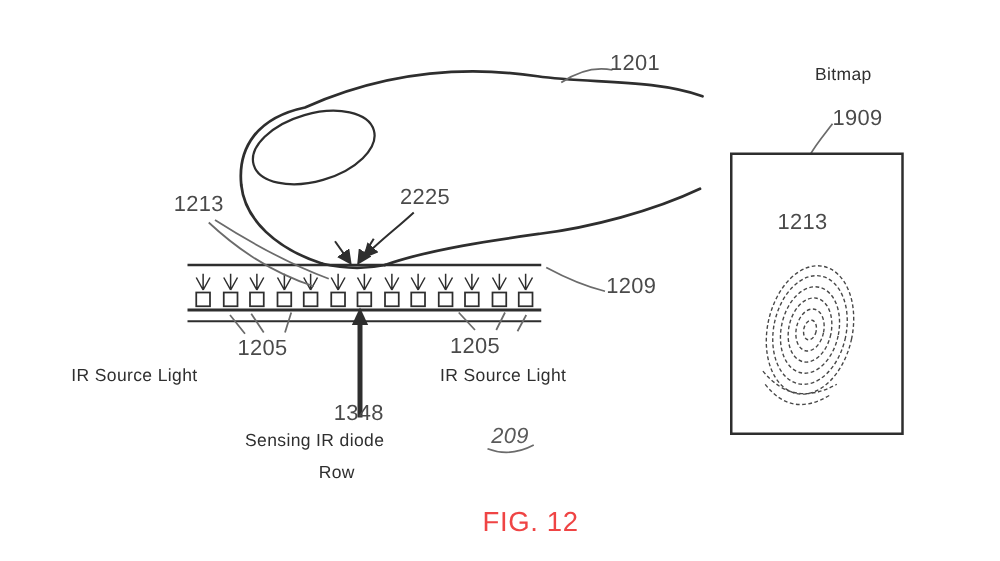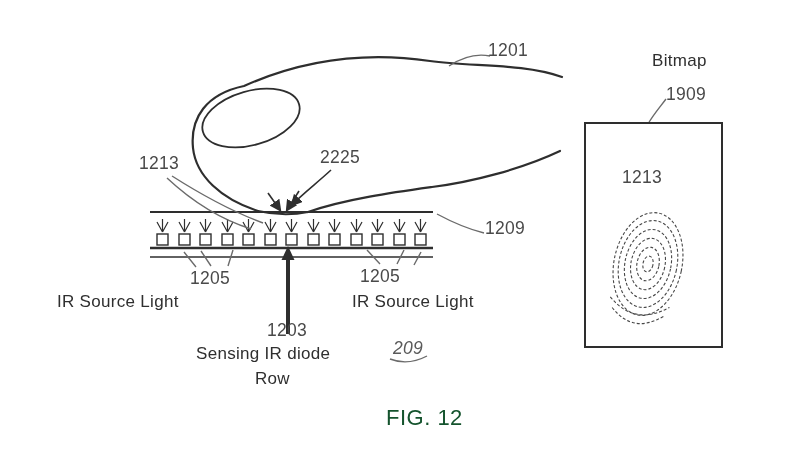--- a/index.html
+++ b/index.html
@@ -13,22 +13,22 @@
   .drawing{position:absolute;left:0;top:0;}
   .lbl{
     position:absolute;
     white-space:nowrap;
     color:#3b3b3b;
     font-size:17.5px;
     line-height:1.1;
     letter-spacing:.3px;
   }
   .lbl.ref{color:#4a4a4a;}
-  .lbl.big{font-size:17px;color:#2f2f2f;}
-  .lbl.caption{font-size:22px;color:#14532d;letter-spacing:.5px;}
+  .lbl.big{font-size:14px;color:#2f2f2f;}
+  .lbl.caption{font-size:22px;color:#ef4444;letter-spacing:.5px;}
   .lbl.device{font-style:italic;color:#5a5a5a;}
 </style>
 </head>
 <body>
 
 <div class="stage">
 
   <svg class="drawing" width="800" height="449" viewBox="0 0 800 449">
     <defs>
       <marker id="ah" viewBox="0 0 10 10" refX="8" refY="5" markerWidth="7.5" markerHeight="7.5" orient="auto-start-reverse">
@@ -121,21 +121,21 @@
     <span class="lbl ref" style="left:485px;top:219px">1209</span>
 
     <span class="lbl ref" style="left:190px;top:269px">1205</span>
 
     <span class="lbl ref" style="left:360px;top:267px">1205</span>
 
     <span class="lbl big" style="left:57px;top:293px">IR Source Light</span>
 
     <span class="lbl big" style="left:352px;top:293px">IR Source Light</span>
 
-    <span class="lbl ref" style="left:267px;top:321px">1203</span>
+    <span class="lbl ref" style="left:267px;top:321px">1348</span>
 
     <span class="lbl device" style="left:393px;top:339px">209</span>
 
     <span class="lbl big" style="left:196px;top:345px">Sensing IR diode</span>
 
     <span class="lbl big" style="left:255px;top:370px">Row</span>
 
     <span class="lbl ref" style="left:622px;top:168px">1213</span>
 
     <span class="lbl caption" style="left:386px;top:406px">FIG. 12</span>

